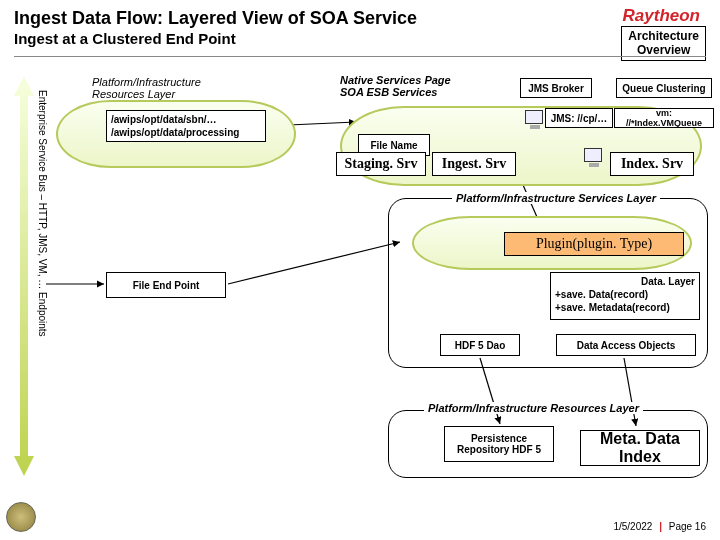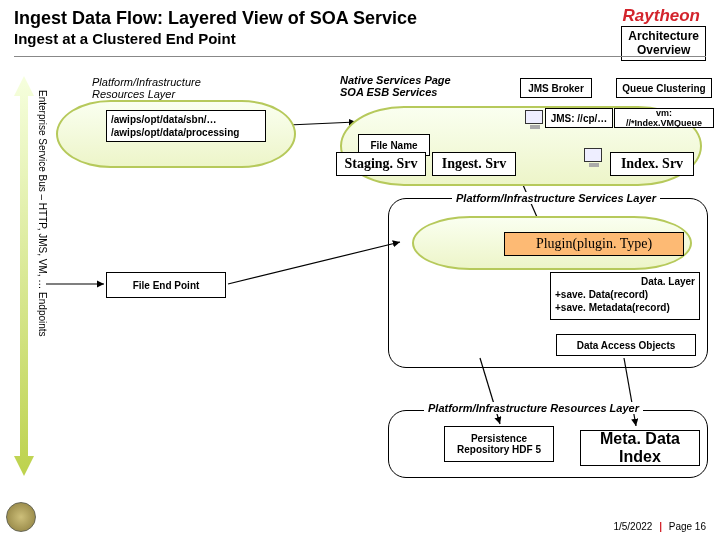--- a/index.html
+++ b/index.html
@@ -126,20 +126,21 @@
 
   <div class="layerbox services-layer"></div>
   <div class="layer-title st1">Platform/Infrastructure Services Layer</div>
   <div class="cloud cloud3"></div>
   <div class="box plugin">Plugin(plugin. Type)</div>
   <div class="box datalayer">
     <div style="text-align:right">Data. Layer</div>
     <div>+save. Data(record)</div>
     <div>+save. Metadata(record)</div>
   </div>
+  <div class="box hdf5dao">HDF 5 Dao</div>
   <div class="box dao">Data Access Objects</div>
 
   <div class="layerbox resources-layer"></div>
   <div class="layer-title st2">Platform/Infrastructure Resources Layer</div>
   <div class="box persist" style="white-space:pre-line">Persistence
 Repository HDF 5</div>
   <div class="box metaidx">Meta. Data Index</div>
 </div>
 
 <div class="badge"></div>

